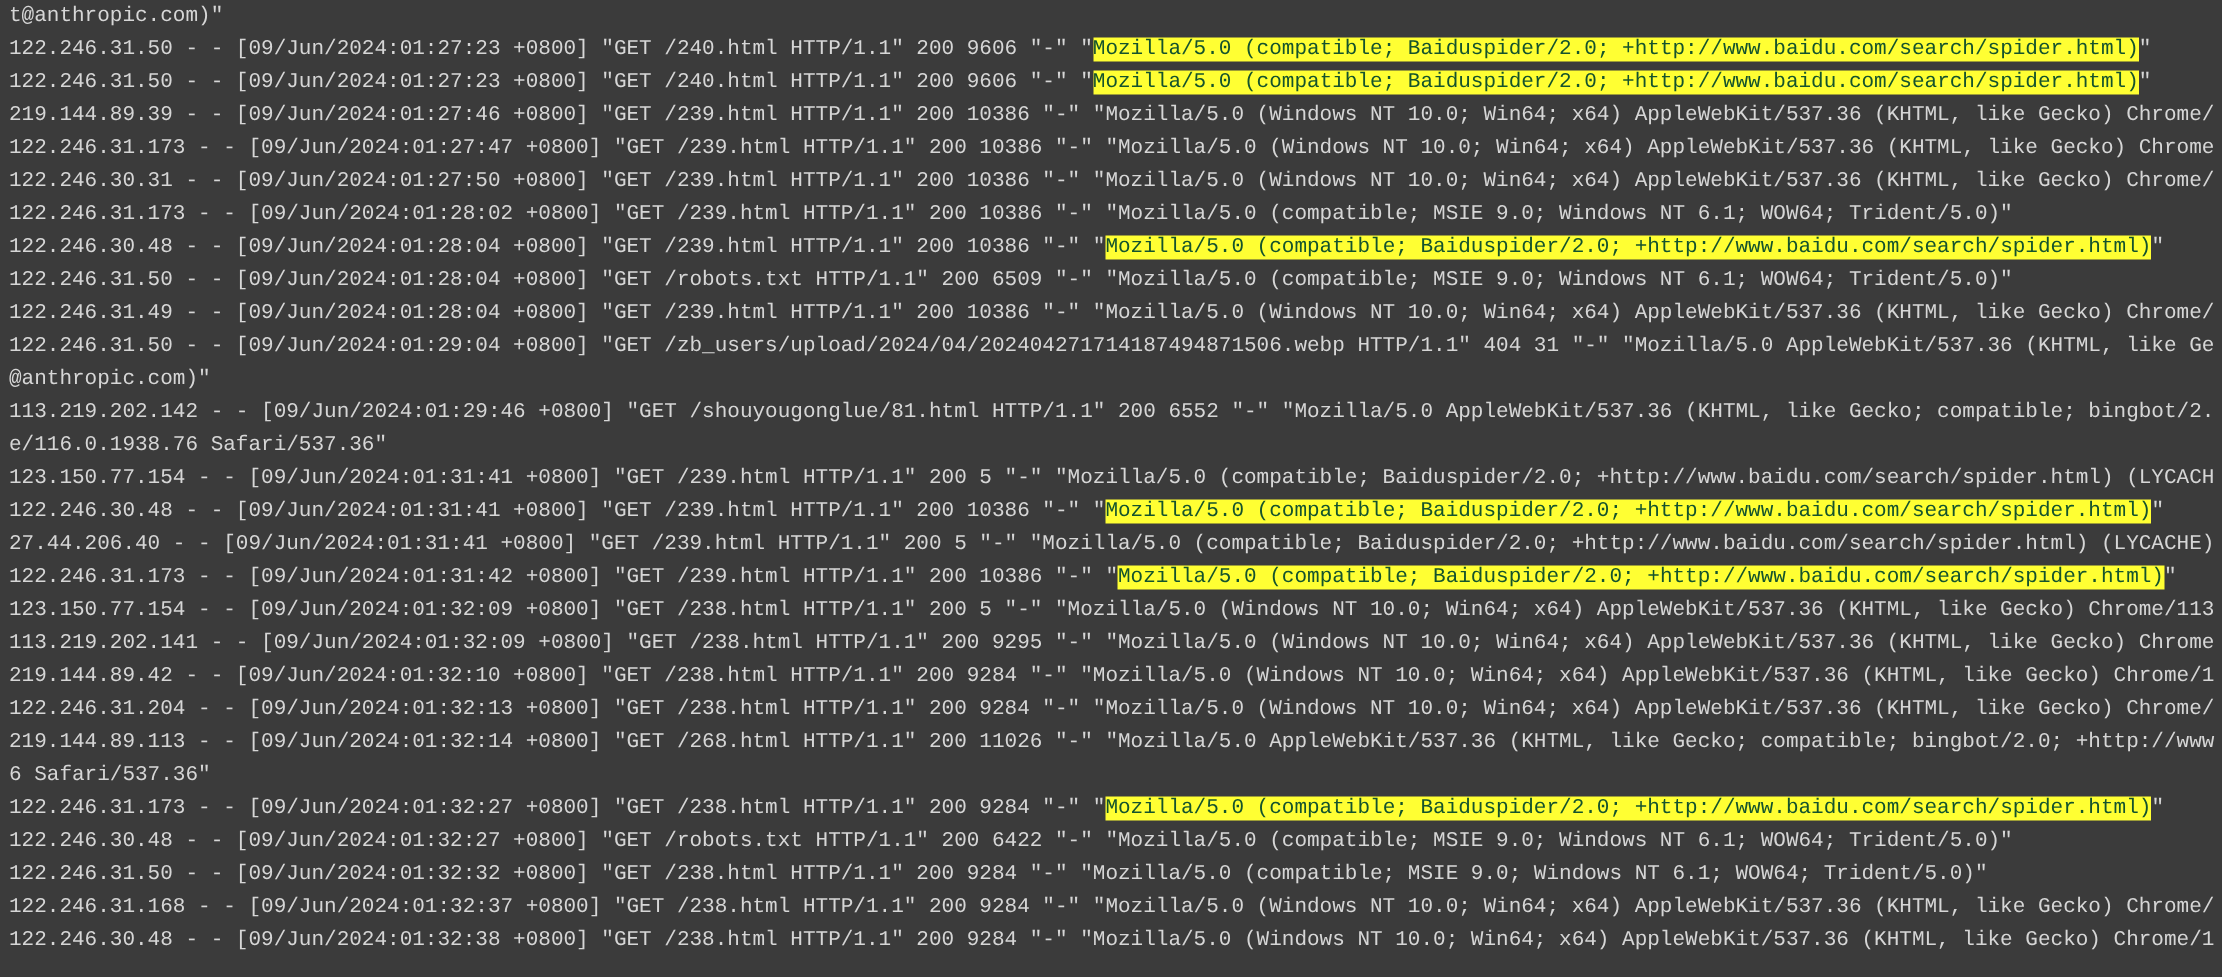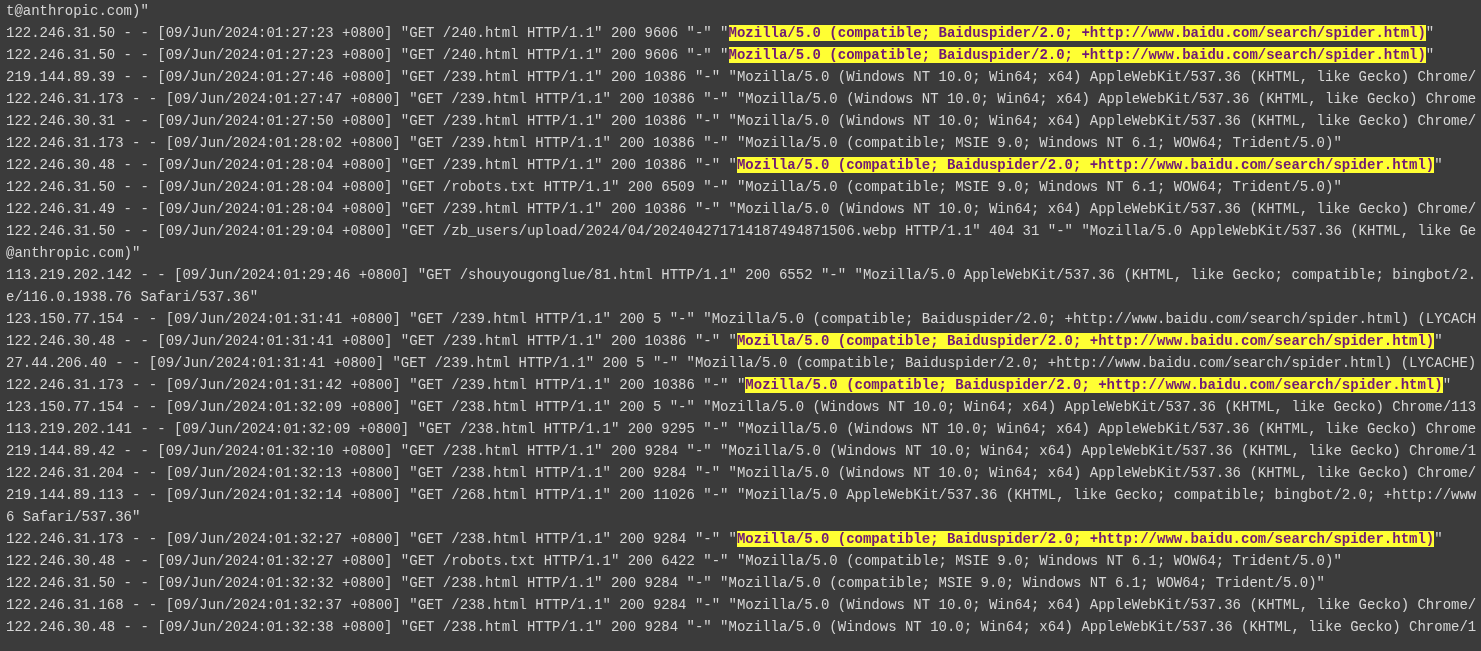--- a/index.html
+++ b/index.html
@@ -15,20 +15,20 @@
     overflow: hidden;
   }
   .log {
     padding: 0px 6px 4px 6px;
     white-space: pre;
     letter-spacing: 0px;
   }
   .log .row { display: block; }
   .hl {
     background: #ffff33;
-    color: #701a75;
-    font-weight: bold;
+    color: #14532d;
+    font-weight: normal;
   } 
 </style>
 </head>
 <body>
 
 <div class="log" id="log"><span class="row">t@anthropic.com)"</span><span class="row"><span>122.246.31.50 - - [09/Jun/2024:01:27:23 +0800] "GET /240.html HTTP/1.1" 200 9606 "-" "</span><span class="hl">Mozilla/5.0 (compatible; Baiduspider/2.0; +http://www.baidu.com/search/spider.html)</span><span>"</span></span><span class="row"><span>122.246.31.50 - - [09/Jun/2024:01:27:23 +0800] "GET /240.html HTTP/1.1" 200 9606 "-" "</span><span class="hl">Mozilla/5.0 (compatible; Baiduspider/2.0; +http://www.baidu.com/search/spider.html)</span><span>"</span></span><span class="row">219.144.89.39 - - [09/Jun/2024:01:27:46 +0800] "GET /239.html HTTP/1.1" 200 10386 "-" "Mozilla/5.0 (Windows NT 10.0; Win64; x64) AppleWebKit/537.36 (KHTML, like Gecko) Chrome/</span><span class="row">122.246.31.173 - - [09/Jun/2024:01:27:47 +0800] "GET /239.html HTTP/1.1" 200 10386 "-" "Mozilla/5.0 (Windows NT 10.0; Win64; x64) AppleWebKit/537.36 (KHTML, like Gecko) Chrome</span><span class="row">122.246.30.31 - - [09/Jun/2024:01:27:50 +0800] "GET /239.html HTTP/1.1" 200 10386 "-" "Mozilla/5.0 (Windows NT 10.0; Win64; x64) AppleWebKit/537.36 (KHTML, like Gecko) Chrome/</span><span class="row">122.246.31.173 - - [09/Jun/2024:01:28:02 +0800] "GET /239.html HTTP/1.1" 200 10386 "-" "Mozilla/5.0 (compatible; MSIE 9.0; Windows NT 6.1; WOW64; Trident/5.0)"</span><span class="row"><span>122.246.30.48 - - [09/Jun/2024:01:28:04 +0800] "GET /239.html HTTP/1.1" 200 10386 "-" "</span><span class="hl">Mozilla/5.0 (compatible; Baiduspider/2.0; +http://www.baidu.com/search/spider.html)</span><span>"</span></span><span class="row">122.246.31.50 - - [09/Jun/2024:01:28:04 +0800] "GET /robots.txt HTTP/1.1" 200 6509 "-" "Mozilla/5.0 (compatible; MSIE 9.0; Windows NT 6.1; WOW64; Trident/5.0)"</span><span class="row">122.246.31.49 - - [09/Jun/2024:01:28:04 +0800] "GET /239.html HTTP/1.1" 200 10386 "-" "Mozilla/5.0 (Windows NT 10.0; Win64; x64) AppleWebKit/537.36 (KHTML, like Gecko) Chrome/</span><span class="row">122.246.31.50 - - [09/Jun/2024:01:29:04 +0800] "GET /zb_users/upload/2024/04/202404271714187494871506.webp HTTP/1.1" 404 31 "-" "Mozilla/5.0 AppleWebKit/537.36 (KHTML, like Ge</span><span class="row">@anthropic.com)"</span><span class="row">113.219.202.142 - - [09/Jun/2024:01:29:46 +0800] "GET /shouyougonglue/81.html HTTP/1.1" 200 6552 "-" "Mozilla/5.0 AppleWebKit/537.36 (KHTML, like Gecko; compatible; bingbot/2.</span><span class="row">e/116.0.1938.76 Safari/537.36"</span><span class="row">123.150.77.154 - - [09/Jun/2024:01:31:41 +0800] "GET /239.html HTTP/1.1" 200 5 "-" "Mozilla/5.0 (compatible; Baiduspider/2.0; +http://www.baidu.com/search/spider.html) (LYCACH</span><span class="row"><span>122.246.30.48 - - [09/Jun/2024:01:31:41 +0800] "GET /239.html HTTP/1.1" 200 10386 "-" "</span><span class="hl">Mozilla/5.0 (compatible; Baiduspider/2.0; +http://www.baidu.com/search/spider.html)</span><span>"</span></span><span class="row">27.44.206.40 - - [09/Jun/2024:01:31:41 +0800] "GET /239.html HTTP/1.1" 200 5 "-" "Mozilla/5.0 (compatible; Baiduspider/2.0; +http://www.baidu.com/search/spider.html) (LYCACHE)</span><span class="row"><span>122.246.31.173 - - [09/Jun/2024:01:31:42 +0800] "GET /239.html HTTP/1.1" 200 10386 "-" "</span><span class="hl">Mozilla/5.0 (compatible; Baiduspider/2.0; +http://www.baidu.com/search/spider.html)</span><span>"</span></span><span class="row">123.150.77.154 - - [09/Jun/2024:01:32:09 +0800] "GET /238.html HTTP/1.1" 200 5 "-" "Mozilla/5.0 (Windows NT 10.0; Win64; x64) AppleWebKit/537.36 (KHTML, like Gecko) Chrome/113</span><span class="row">113.219.202.141 - - [09/Jun/2024:01:32:09 +0800] "GET /238.html HTTP/1.1" 200 9295 "-" "Mozilla/5.0 (Windows NT 10.0; Win64; x64) AppleWebKit/537.36 (KHTML, like Gecko) Chrome</span><span class="row">219.144.89.42 - - [09/Jun/2024:01:32:10 +0800] "GET /238.html HTTP/1.1" 200 9284 "-" "Mozilla/5.0 (Windows NT 10.0; Win64; x64) AppleWebKit/537.36 (KHTML, like Gecko) Chrome/1</span><span class="row">122.246.31.204 - - [09/Jun/2024:01:32:13 +0800] "GET /238.html HTTP/1.1" 200 9284 "-" "Mozilla/5.0 (Windows NT 10.0; Win64; x64) AppleWebKit/537.36 (KHTML, like Gecko) Chrome/</span><span class="row">219.144.89.113 - - [09/Jun/2024:01:32:14 +0800] "GET /268.html HTTP/1.1" 200 11026 "-" "Mozilla/5.0 AppleWebKit/537.36 (KHTML, like Gecko; compatible; bingbot/2.0; +http://www</span><span class="row">6 Safari/537.36"</span><span class="row"><span>122.246.31.173 - - [09/Jun/2024:01:32:27 +0800] "GET /238.html HTTP/1.1" 200 9284 "-" "</span><span class="hl">Mozilla/5.0 (compatible; Baiduspider/2.0; +http://www.baidu.com/search/spider.html)</span><span>"</span></span><span class="row">122.246.30.48 - - [09/Jun/2024:01:32:27 +0800] "GET /robots.txt HTTP/1.1" 200 6422 "-" "Mozilla/5.0 (compatible; MSIE 9.0; Windows NT 6.1; WOW64; Trident/5.0)"</span><span class="row">122.246.31.50 - - [09/Jun/2024:01:32:32 +0800] "GET /238.html HTTP/1.1" 200 9284 "-" "Mozilla/5.0 (compatible; MSIE 9.0; Windows NT 6.1; WOW64; Trident/5.0)"</span><span class="row">122.246.31.168 - - [09/Jun/2024:01:32:37 +0800] "GET /238.html HTTP/1.1" 200 9284 "-" "Mozilla/5.0 (Windows NT 10.0; Win64; x64) AppleWebKit/537.36 (KHTML, like Gecko) Chrome/</span><span class="row">122.246.30.48 - - [09/Jun/2024:01:32:38 +0800] "GET /238.html HTTP/1.1" 200 9284 "-" "Mozilla/5.0 (Windows NT 10.0; Win64; x64) AppleWebKit/537.36 (KHTML, like Gecko) Chrome/1</span></div>
 
 </body></html>

